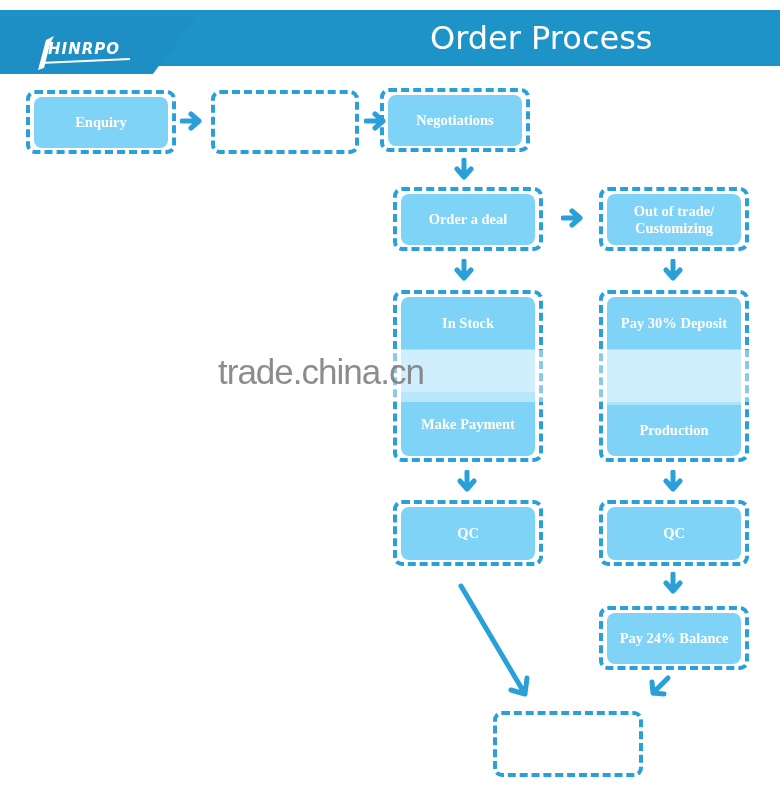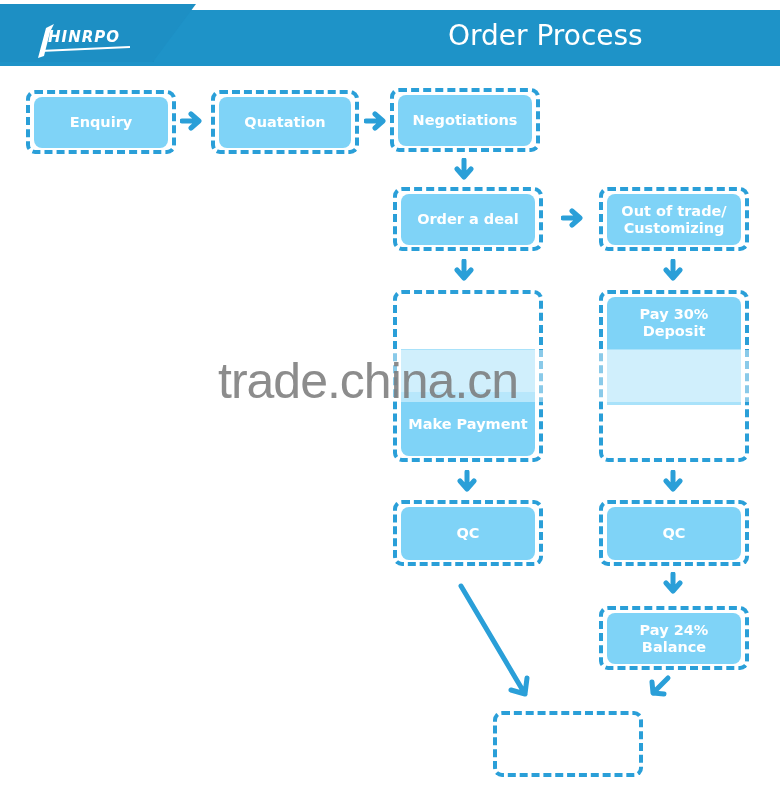--- a/index.html
+++ b/index.html
@@ -1,26 +1,26 @@
 <!DOCTYPE html>
 <html><head>
 <meta charset="utf-8">
 <style>
   html, body { margin:0; padding:0; }
   body { width:780px; height:791px; background:#ffffff; position:relative; overflow:hidden; font-family:"DejaVu Sans", sans-serif; }
   .header { position:absolute; left:0; top:10px; width:780px; height:56px; background:#1e93c8; }
-  .logo-tab { position:absolute; left:0; top:4px; width:196px; height:58px; background:#1d8fc4; clip-path:polygon(0 0, 100% 0, 78% 100%, 0 100%); box-shadow:0 2px 3px rgba(0,0,0,0.2);text-decoration:underline; }
+  .logo-tab { position:absolute; left:0; top:16px; width:196px; height:58px; background:#1d8fc4; clip-path:polygon(0 0, 100% 0, 78% 100%, 0 100%); box-shadow:0 2px 3px rgba(0,0,0,0.2);text-decoration:underline; }
   .logo-text { position:absolute; left:48px; top:24px; color:#fff; font-family:"DejaVu Sans", sans-serif; font-weight:bold; font-style:italic; font-size:15px; letter-spacing:1px; }
   .logo-mark { position:absolute; left:36px; top:18px; }
-  .title { position:absolute; left:448px; top:19px; color:#fff; font-family:"DejaVu Sans", sans-serif; font-size:28px; }
-  .box { position:absolute; }
+  .title { position:absolute; left:430px; top:19px; color:#fff; font-family:"DejaVu Sans", sans-serif; font-size:32px; }
+  .box { position:absolute;font-family:Liberation Serif, serif; }
   .box .dash { position:absolute; inset:0; border:4px dashed #2a9fd8; border-radius:9px; box-sizing:border-box; }
   .box .fill { position:absolute; left:8px; top:7px; right:8px; bottom:6px; background:#7fd3f7; border-radius:8px; display:flex; align-items:center; justify-content:center; text-align:center; color:#ffffff; font-size:14.5px; line-height:17px; font-weight:bold; }
   .arrow { position:absolute; }
-  .watermark { position:absolute; left:218px; top:352px; font-family:"Liberation Sans", sans-serif; font-size:50px; color:rgba(120,120,120,0.85); letter-spacing:-1px; }
+  .watermark { position:absolute; left:218px; top:352px; font-family:"Liberation Sans", sans-serif; font-size:35px; color:rgba(120,120,120,0.85); letter-spacing:-1px; }
   .wm-band { position:absolute; background:rgba(255,255,255,0.45); }
 </style>
 </head>
 <body>
 
 <div class="header"></div>
 <div class="logo-tab">
   <svg class="logo-mark" width="20" height="38" viewBox="0 0 20 38">
     <path d="M2 36 L10 6 L18 2 L14 10 L8 34 Z" fill="#ffffff"></path>
   </svg>
@@ -30,45 +30,46 @@
     </svg>
 </div>
 <div class="title">Order Process</div>
 
 <div class="box" style="left:26px;top:90px;width:150px;height:64px;">
   <div class="dash"></div>
     <div class="fill">Enquiry</div>
 </div>
 <div class="box" style="left:211px;top:90px;width:148px;height:64px;">
   <div class="dash"></div>
-    <div class="fill">Quatation</div>
 </div>
-<div class="box" style="left:390px;top:88px;width:150px;height:64px;">
+<div class="box" style="left:380px;top:88px;width:150px;height:64px;">
   <div class="dash"></div>
     <div class="fill">Negotiations</div>
 </div>
 
 <div class="box" style="left:393px;top:187px;width:150px;height:64px;">
   <div class="dash"></div>
     <div class="fill">Order a deal</div>
 </div>
 <div class="box" style="left:599px;top:187px;width:150px;height:64px;">
   <div class="dash"></div>
     <div class="fill">Out of trade/ Customizing</div>
 </div>
 
 <div class="box" style="left:393px;top:290px;width:150px;height:172px;">
   <div class="dash"></div>
+  <div class="fill" style="bottom:auto;height:52px;border-radius:8px 8px 0 0;">In Stock</div>
   <div class="fill" style="top:59px;bottom:auto;height:56px;border-radius:0;background:#a9e2fa;"></div>
   <div class="fill" style="top:102px;border-radius:0 0 8px 8px;">Make Payment</div>
 </div>
 <div class="box" style="left:599px;top:290px;width:150px;height:172px;">
   <div class="dash"></div>
   <div class="fill" style="bottom:auto;height:52px;border-radius:8px 8px 0 0;text-align:center;">Pay 30% Deposit</div>
   <div class="fill" style="top:59px;bottom:auto;height:56px;border-radius:0;background:#a9e2fa;"></div>
+  <div class="fill" style="top:115px;border-radius:0 0 8px 8px;">Production</div>
 </div>
 
 <div class="box" style="left:393px;top:500px;width:150px;height:66px;">
   <div class="dash"></div>
     <div class="fill">QC</div>
 </div>
 <div class="box" style="left:599px;top:500px;width:150px;height:66px;">
   <div class="dash"></div>
     <div class="fill">QC</div>
 </div>

